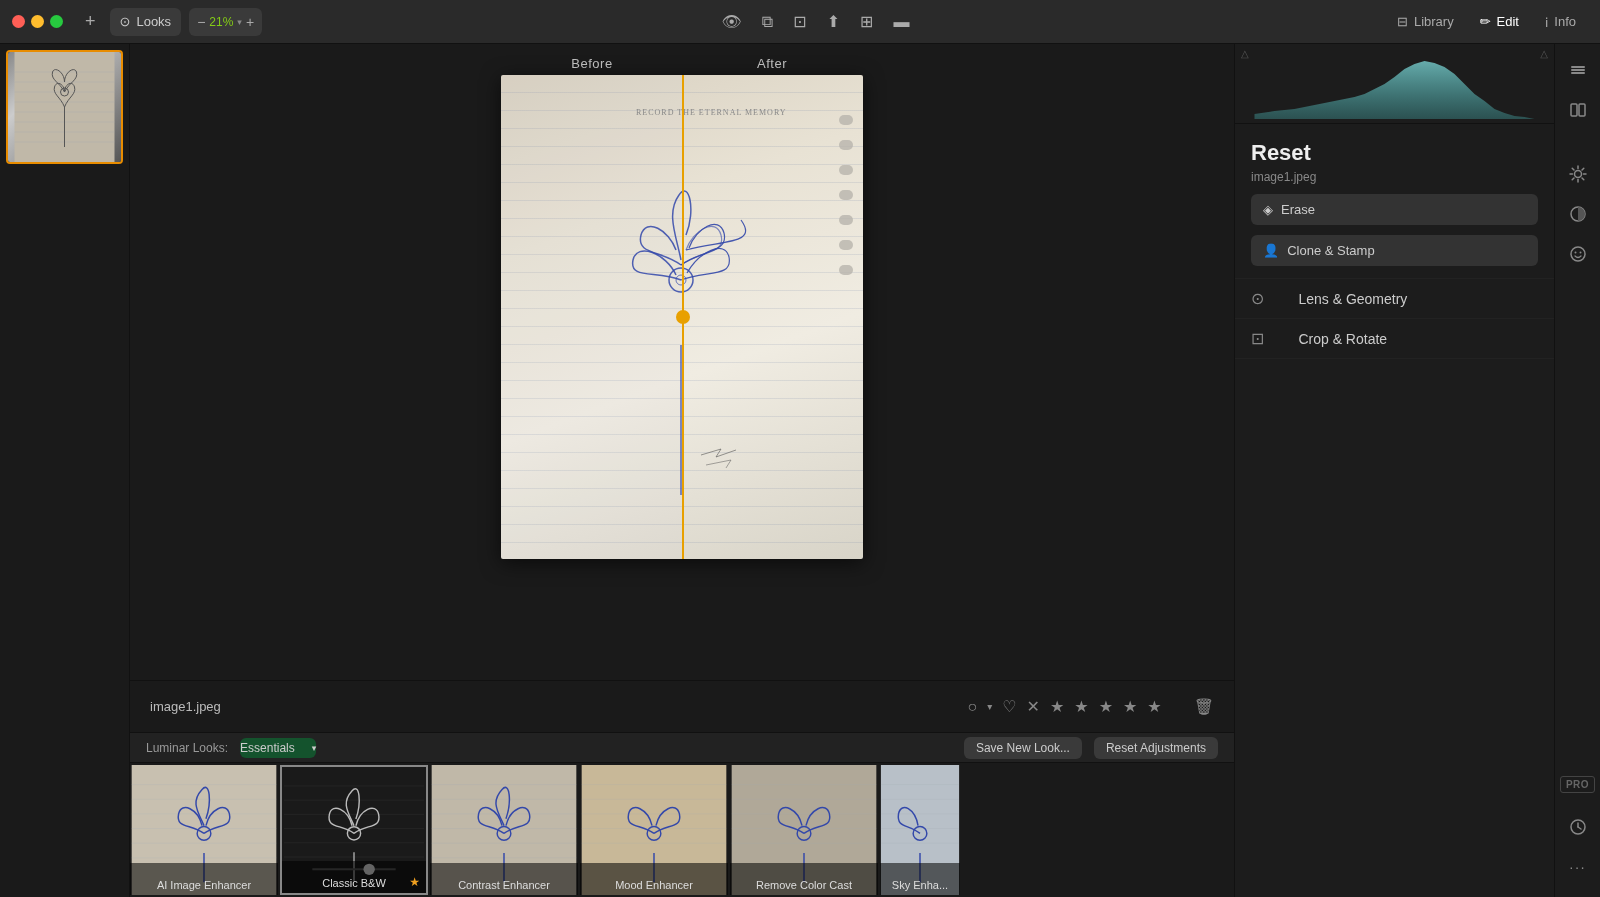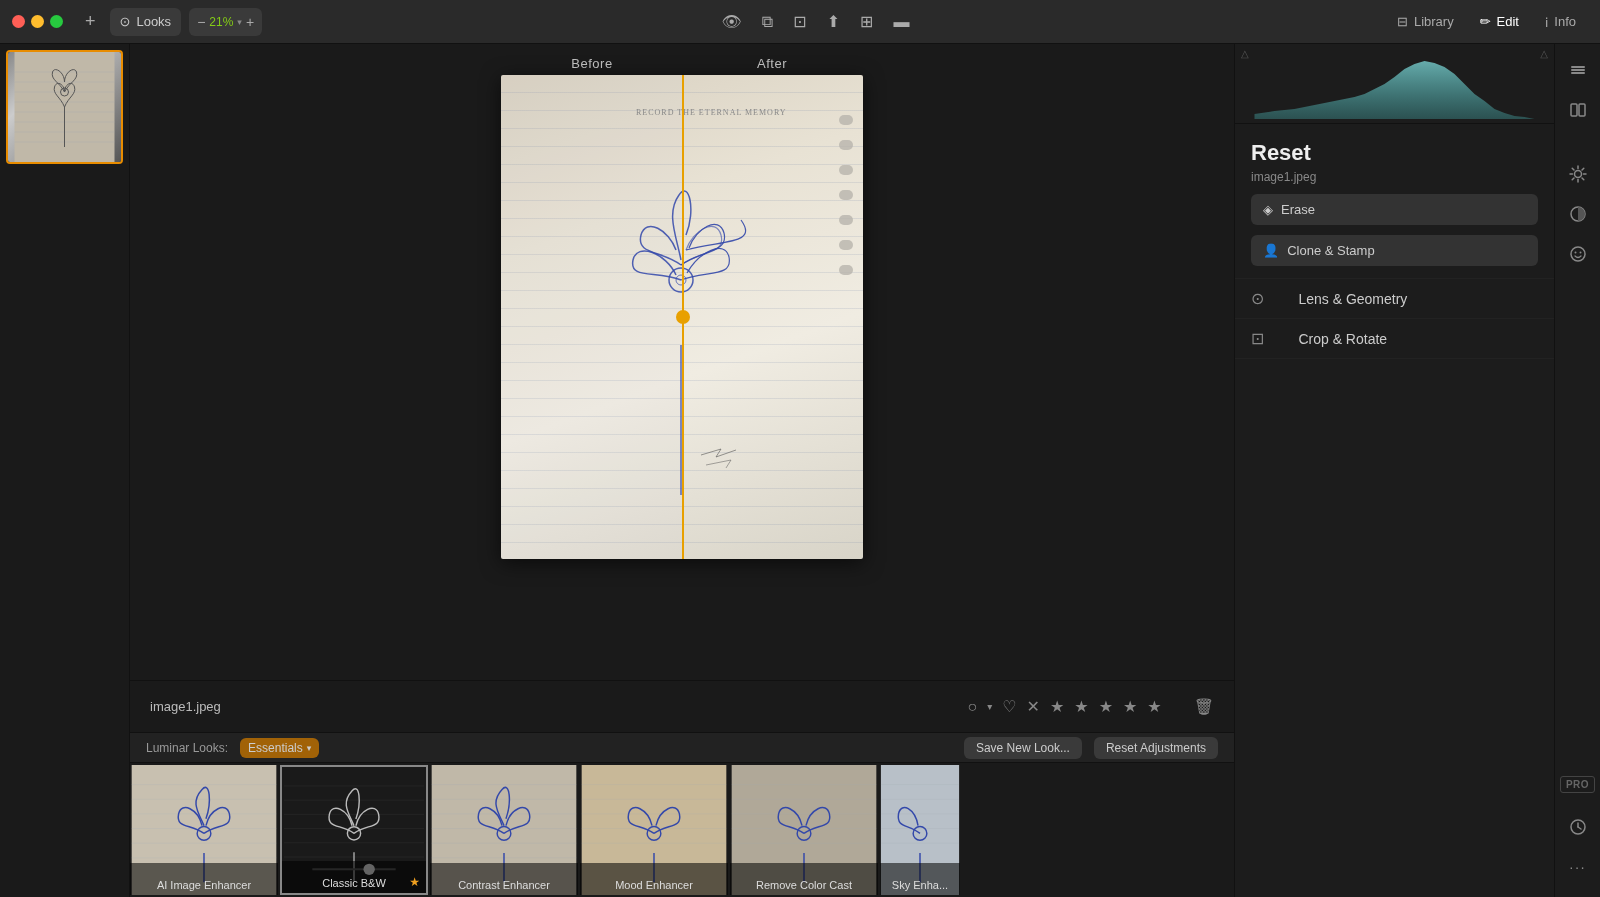--- a/index.html
+++ b/index.html
@@ -209,30 +209,30 @@
       padding: 0 16px;
       gap: 12px;
       border-top: 1px solid #111;
       flex-shrink: 0;
     }
     .looks-label {
       font-size: 12px;
       color: #999;
     }
     .looks-dropdown {
-      background: #a16207;
+      background: #14532d;
       border: none;
       border-radius: 6px;
       color: #ccc;
       font-size: 12px;
-      padding: 3px 8px;
-      cursor: pointer;
-      display: flex;
-      align-items: center;
-      gap: 4px;
+      padding: 3px 0;
+      cursor: pointer;
+      display: flex;
+      align-items: center;
+      gap: 17px;
     }
     .looks-bar-spacer { flex: 1; }
     .looks-action-btn {
       background: #3a3a3a;
       border: none;
       border-radius: 6px;
       color: #ccc;
       font-size: 12px;
       padding: 4px 12px;
       cursor: pointer;

